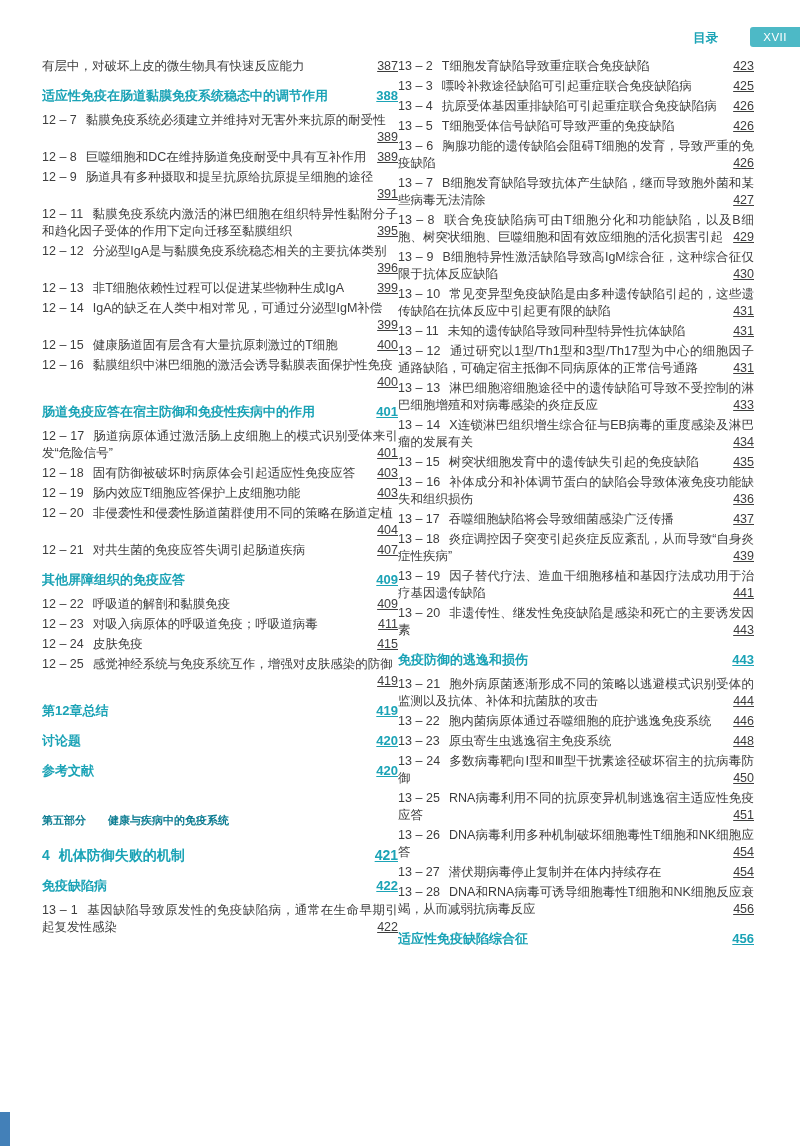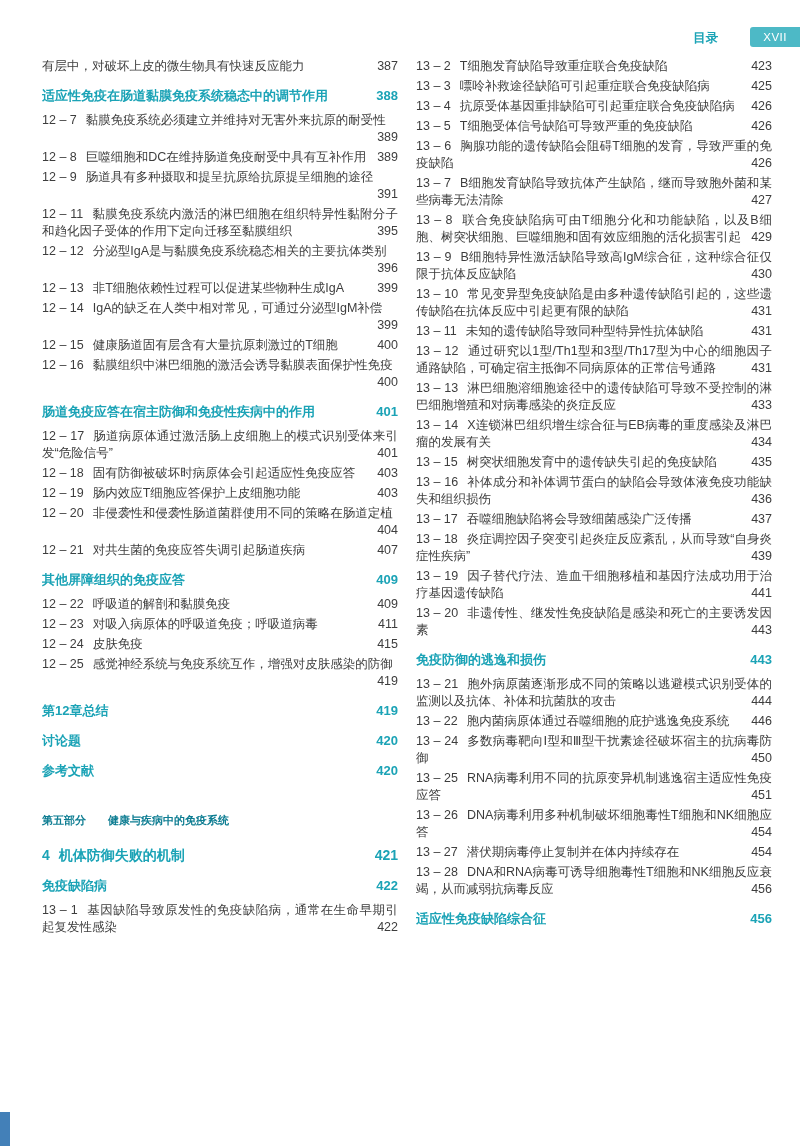--- a/index.html
+++ b/index.html
@@ -31,35 +31,35 @@
     font-size: 11.5px;
     letter-spacing: .5px;
     padding: 4px 13px;
     border-radius: 3px 0 0 3px;
   }
   .columns {
     position: absolute;
     top: 58px; left: 42px;
     width: 730px;
     display: flex;
-    gap: 18px;
+    gap: 0;
   }
   .col {
     width: 356px;
     font-size: 12.5px;
     line-height: 17px;
     color: var(--text, #3d3d3d);
   }
   .item {
     text-align: justify;
     overflow: hidden; 
     margin-bottom: 3px;
   }
   .item .num { margin-right: 9px; white-space: nowrap; }
-  .item .pg  { float: right; margin-left: 10px; }
+  .item .pg  { float: right; margin-left: 10px; text-decoration: underline; }
   .section {
     color: var(--accent, #1ba3b6);
     font-weight: bold;
     font-size: 13px;
     line-height: 18px;
     margin: 12px 0 7px;
   }
   .part {
     color: var(--part, #0e7d92);
     font-weight: bold;
@@ -139,20 +139,21 @@
         <div class="item entry"><span class="num">13 – 14</span><span class="txt">X连锁淋巴组织增生综合征与EB病毒的重度感染及淋巴瘤的发展有关</span><span class="pg">434</span></div>
         <div class="item entry"><span class="num">13 – 15</span><span class="txt">树突状细胞发育中的遗传缺失引起的免疫缺陷</span><span class="pg">435</span></div>
         <div class="item entry"><span class="num">13 – 16</span><span class="txt">补体成分和补体调节蛋白的缺陷会导致体液免疫功能缺失和组织损伤</span><span class="pg">436</span></div>
         <div class="item entry"><span class="num">13 – 17</span><span class="txt">吞噬细胞缺陷将会导致细菌感染广泛传播</span><span class="pg">437</span></div>
         <div class="item entry"><span class="num">13 – 18</span><span class="txt">炎症调控因子突变引起炎症反应紊乱，从而导致“自身炎症性疾病”</span><span class="pg">439</span></div>
         <div class="item entry"><span class="num">13 – 19</span><span class="txt">因子替代疗法、造血干细胞移植和基因疗法成功用于治疗基因遗传缺陷</span><span class="pg">441</span></div>
         <div class="item entry"><span class="num">13 – 20</span><span class="txt">非遗传性、继发性免疫缺陷是感染和死亡的主要诱发因素</span><span class="pg">443</span></div>
         <div class="item section"><span class="txt">免疫防御的逃逸和损伤</span><span class="pg">443</span></div>
         <div class="item entry"><span class="num">13 – 21</span><span class="txt">胞外病原菌逐渐形成不同的策略以逃避模式识别受体的监测以及抗体、补体和抗菌肽的攻击</span><span class="pg">444</span></div>
         <div class="item entry"><span class="num">13 – 22</span><span class="txt">胞内菌病原体通过吞噬细胞的庇护逃逸免疫系统</span><span class="pg">446</span></div>
+        <div class="item entry"><span class="num">13 – 23</span><span class="txt">原虫寄生虫逃逸宿主免疫系统</span><span class="pg">448</span></div>
         <div class="item entry"><span class="num">13 – 24</span><span class="txt">多数病毒靶向Ⅰ型和Ⅲ型干扰素途径破坏宿主的抗病毒防御</span><span class="pg">450</span></div>
         <div class="item entry"><span class="num">13 – 25</span><span class="txt">RNA病毒利用不同的抗原变异机制逃逸宿主适应性免疫应答</span><span class="pg">451</span></div>
         <div class="item entry"><span class="num">13 – 26</span><span class="txt">DNA病毒利用多种机制破坏细胞毒性T细胞和NK细胞应答</span><span class="pg">454</span></div>
         <div class="item entry"><span class="num">13 – 27</span><span class="txt">潜伏期病毒停止复制并在体内持续存在</span><span class="pg">454</span></div>
         <div class="item entry"><span class="num">13 – 28</span><span class="txt">DNA和RNA病毒可诱导细胞毒性T细胞和NK细胞反应衰竭，从而减弱抗病毒反应</span><span class="pg">456</span></div>
         <div class="item section"><span class="txt">适应性免疫缺陷综合征</span><span class="pg">456</span></div>
       </div>
   </div>
 
   <div class="corner"></div>

